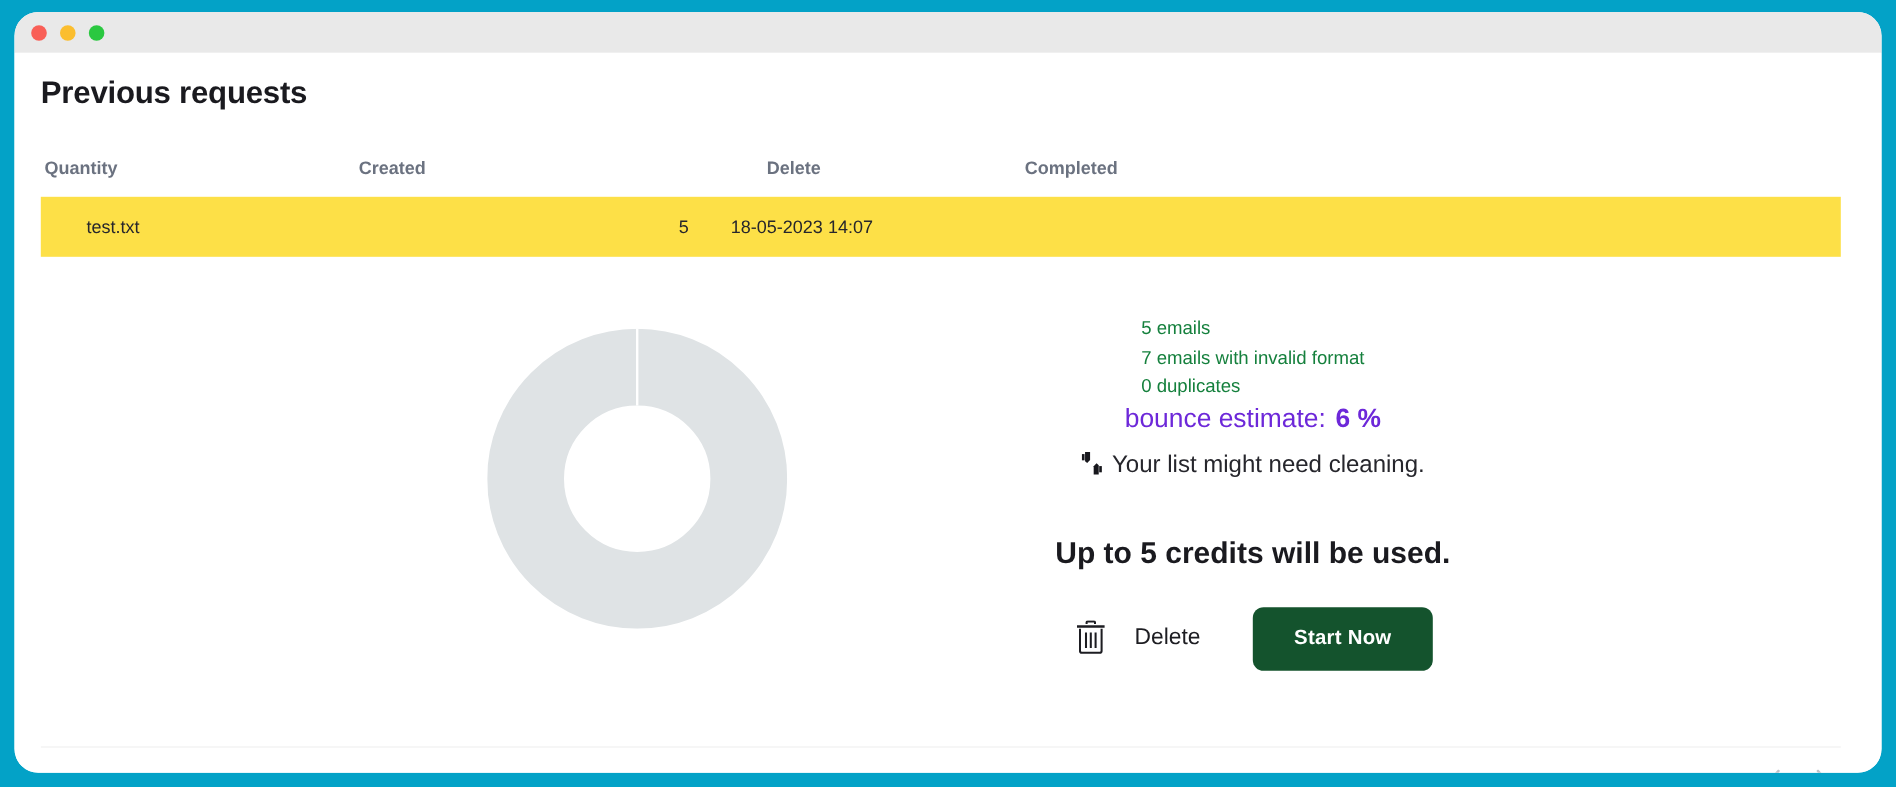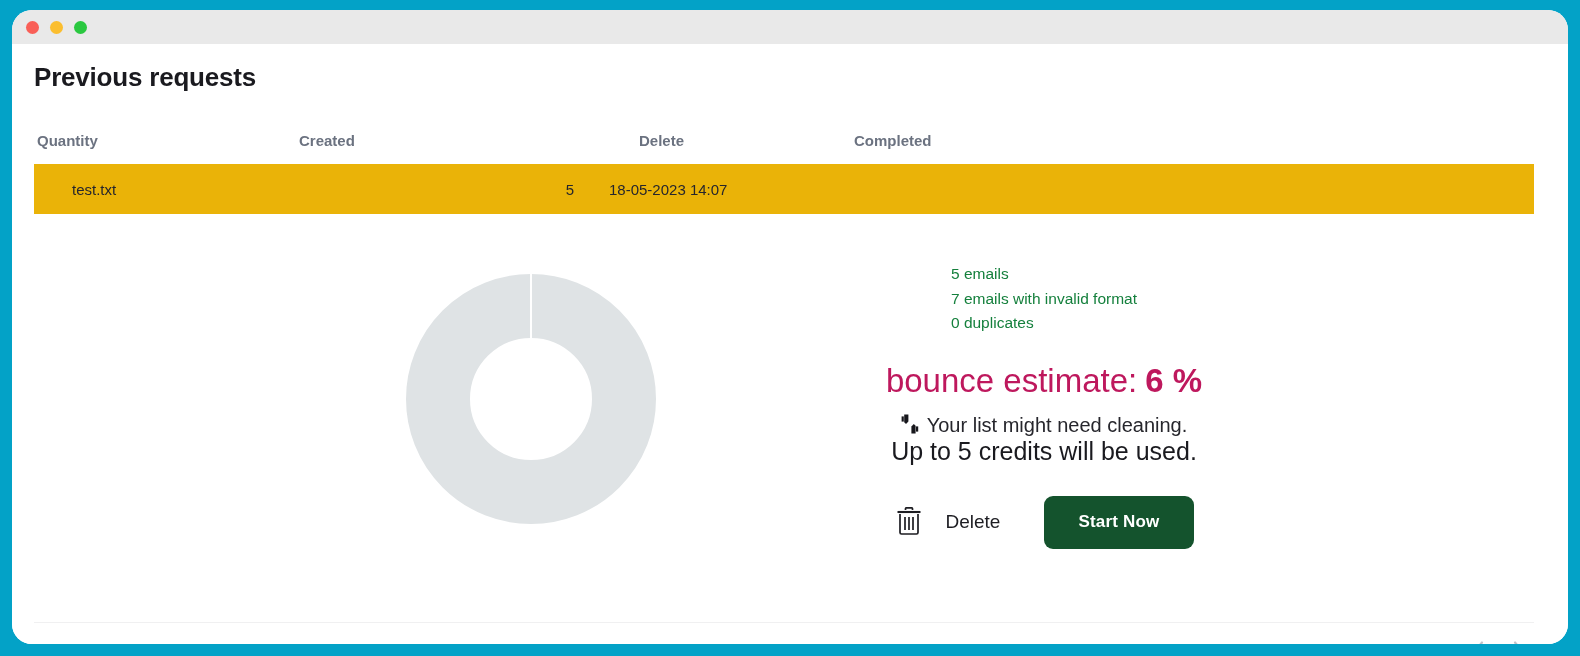--- a/index.html
+++ b/index.html
@@ -81,21 +81,21 @@
   }
   .table-header-row {
     display: flex;
     height: 48px;
     align-items: center;
   }
   .table-data-row {
     display: flex;
     height: 50px;
     align-items: center;
-    background: #eab308;
+    background: #fde047;
   }
   .col {
     box-sizing: border-box;
     font-size: 15px;
   }
   .th {
     font-weight: bold;
     color: #6b7280;
     font-size: 15px;
   }
@@ -139,23 +139,22 @@
     display: inline-block;
     text-align: left;
     margin-left: 0px;
   }
   .stat-line {
     font-size: 15.5px;
     color: #15803d;
     line-height: 24.5px;
   }
   #bounce-line {
-    margin-top: 26px;
-    font-size: 33px;
-    color: #be185d;
+    font-size: 22px;
+    color: #6d28d9;
     font-weight: normal;
   }
   #bounce-value {
     font-weight: bold;
     margin-left: 8px;
   }
   #advice-line {
     margin-top: 14px;
     font-size: 20px;
     color: #26262c;
@@ -164,22 +163,23 @@
     justify-content: center;
     gap: 4px;
   }
   #thumbs-icon {
     display: inline-block;
     line-height: 1;
     font-size: 18px;
     color: #17171c;
   }
   #credits-line {
+    margin-top: 48px;
     font-size: 25px;
-    font-weight: normal;
+    font-weight: bold;
     color: #1a1a1f;
   }
 
   #actions-row {
     margin-top: 30px;
     display: flex;
     align-items: center;
     justify-content: center;
     gap: 42px;
   }

